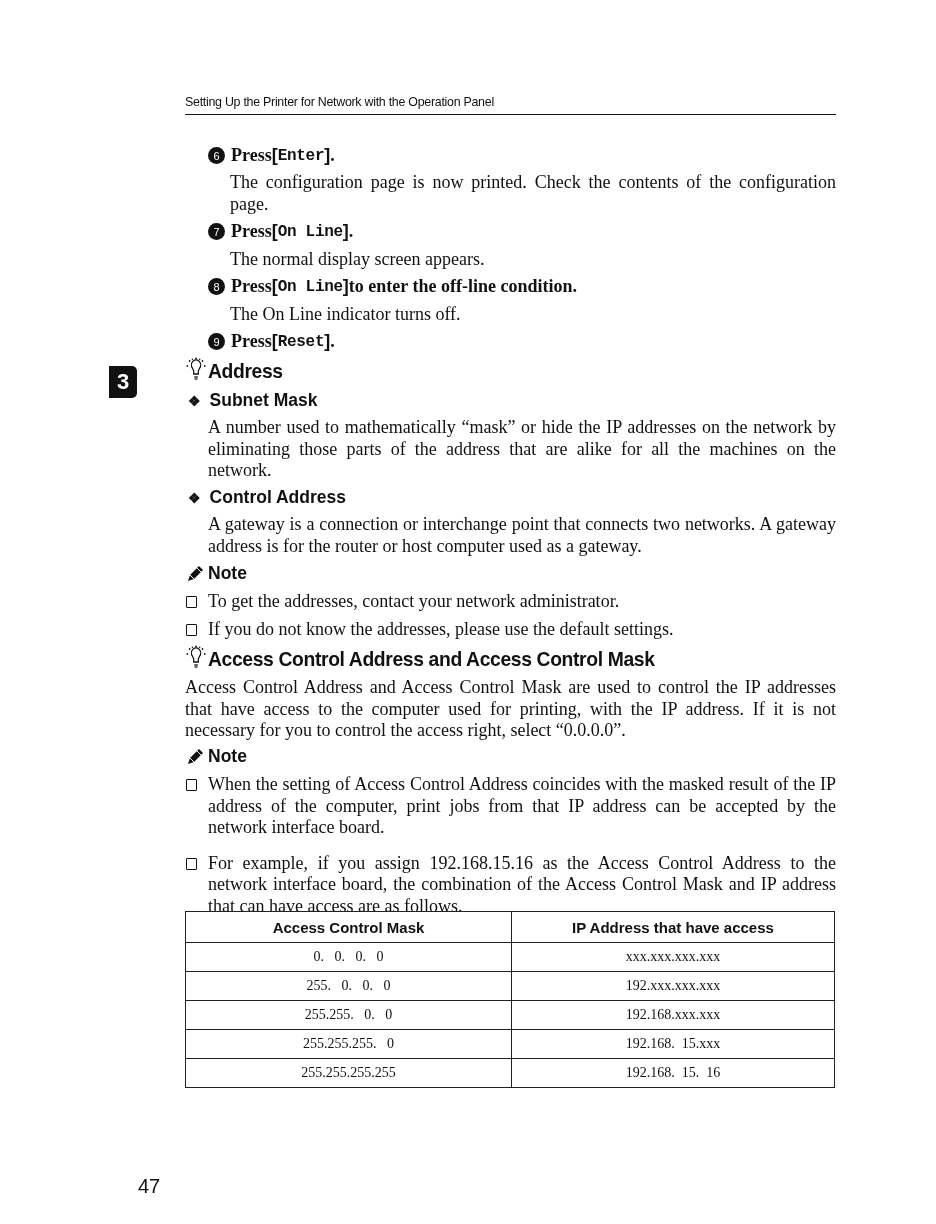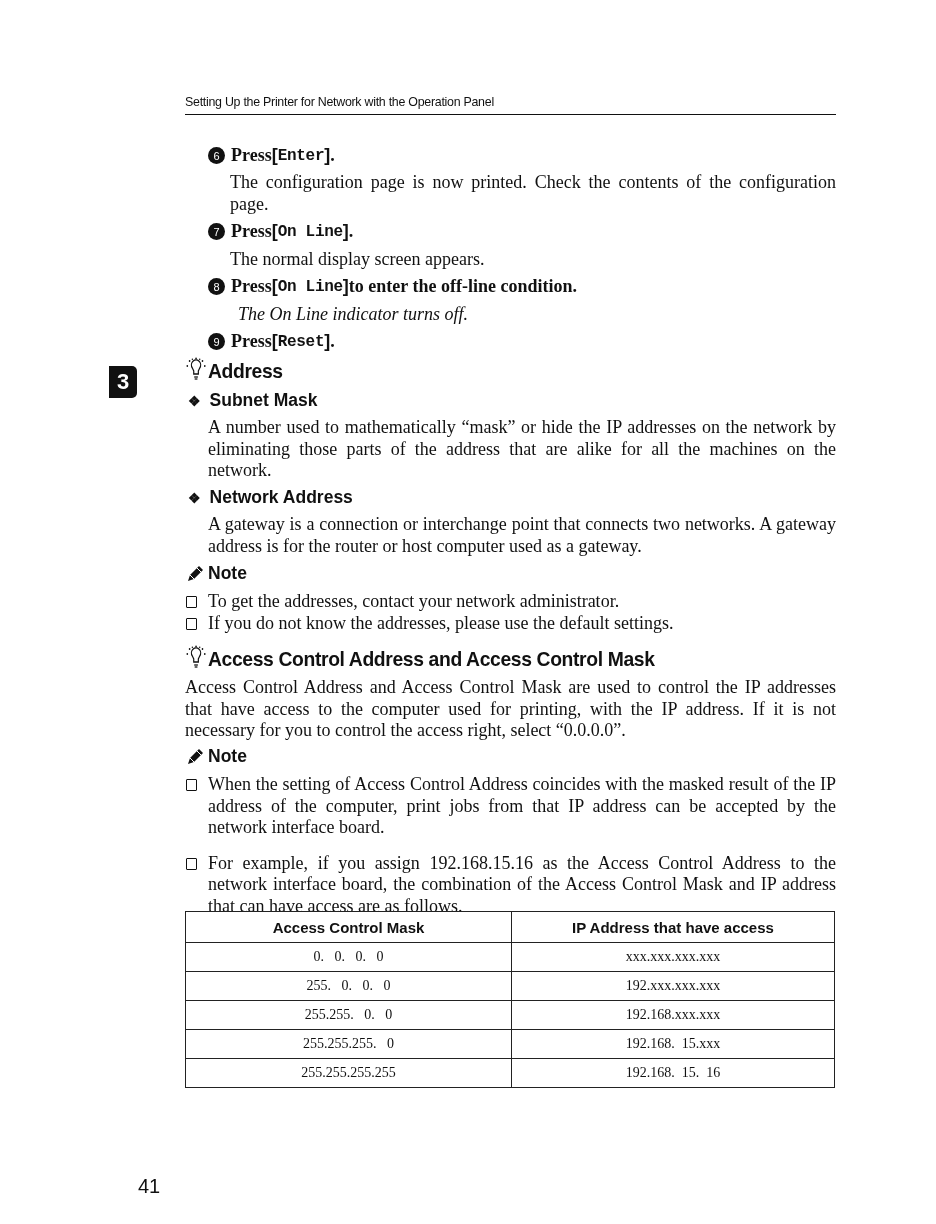--- a/index.html
+++ b/index.html
@@ -89,21 +89,21 @@
 <div class="block" style="left:208px; top:276px;">
   <div class="step-line">
     <span class="step-num">8</span>
     <span>Press </span>
     <span class="bracket">[</span>
       <span class="key">On Line</span>
       <span class="bracket">]</span>
       <span> to enter the off-line condition.</span>
   </div>
 </div>
-<div class="block body-text" style="left:238px; top:304px; width:606px;font-style:italic;">The On Line indicator turns off.</div>
+<div class="block body-text" style="left:230px; top:304px; width:606px;">The On Line indicator turns off.</div>
 
 <div class="block" style="left:208px; top:331px;">
   <div class="step-line">
     <span class="step-num">9</span>
     <span>Press </span>
     <span class="bracket">[</span>
       <span class="key">Reset</span>
       <span class="bracket">]</span>
       <span>.</span>
   </div>
@@ -130,34 +130,34 @@
 </div>
 
 <div class="block sub-title" style="left:188px; top:390px;">
   <span class="diamond">❖</span>
   <span>Subnet Mask</span>
 </div>
 <div class="block body-text" style="left:208px; top:417px; width:628px;">A number used to mathematically “mask” or hide the IP addresses on the network by eliminating those parts of the address that are alike for all the machines on the network.</div>
 
 <div class="block sub-title" style="left:188px; top:487px;">
   <span class="diamond">❖</span>
-  <span>Network Address</span>
+  <span>Control Address</span>
 </div>
 <div class="block body-text" style="left:208px; top:514px; width:628px;">A gateway is a connection or interchange point that connects two networks. A gateway address is for the router or host computer used as a gateway.</div>
 
 <div class="block note-title" style="left:185px; top:563px;">
   <svg class="pencil" viewBox="0 0 20 20">
     <path d="M3 17 L5 11 L14 2 L18 6 L9 15 Z" fill="#111"></path>
     <path d="M5 11 L9 15" stroke="#fff" stroke-width="1"></path>
     <path d="M12 4 L16 8" stroke="#fff" stroke-width="1"></path>
   </svg>
   <span>Note</span>
 </div>
 <div class="block" style="left:185px; top:591px; width:651px;">
-  <div class="bullet-item" style="margin-bottom:0;">
+  <div class="bullet-item" style="margin-bottom:6px;">
     <span class="checkbox"></span>
     <span class="bullet-text">To get the addresses, contact your network administrator.</span>
   </div>
   <div class="bullet-item">
     <span class="checkbox"></span>
     <span class="bullet-text">If you do not know the addresses, please use the default settings.</span>
   </div>
 </div>
 
 <div class="block section-title" style="left:185px; top:645px;">
@@ -224,13 +224,13 @@
       <td class="mask">255.255.255.   0</td>
       <td>192.168.  15.xxx</td>
     </tr>
     <tr>
       <td class="mask">255.255.255.255</td>
       <td>192.168.  15.  16</td>
     </tr>
   </tbody>
 </table>
 
-<div class="page-number">41</div>
+<div class="page-number">47</div>
 
 </body></html>

